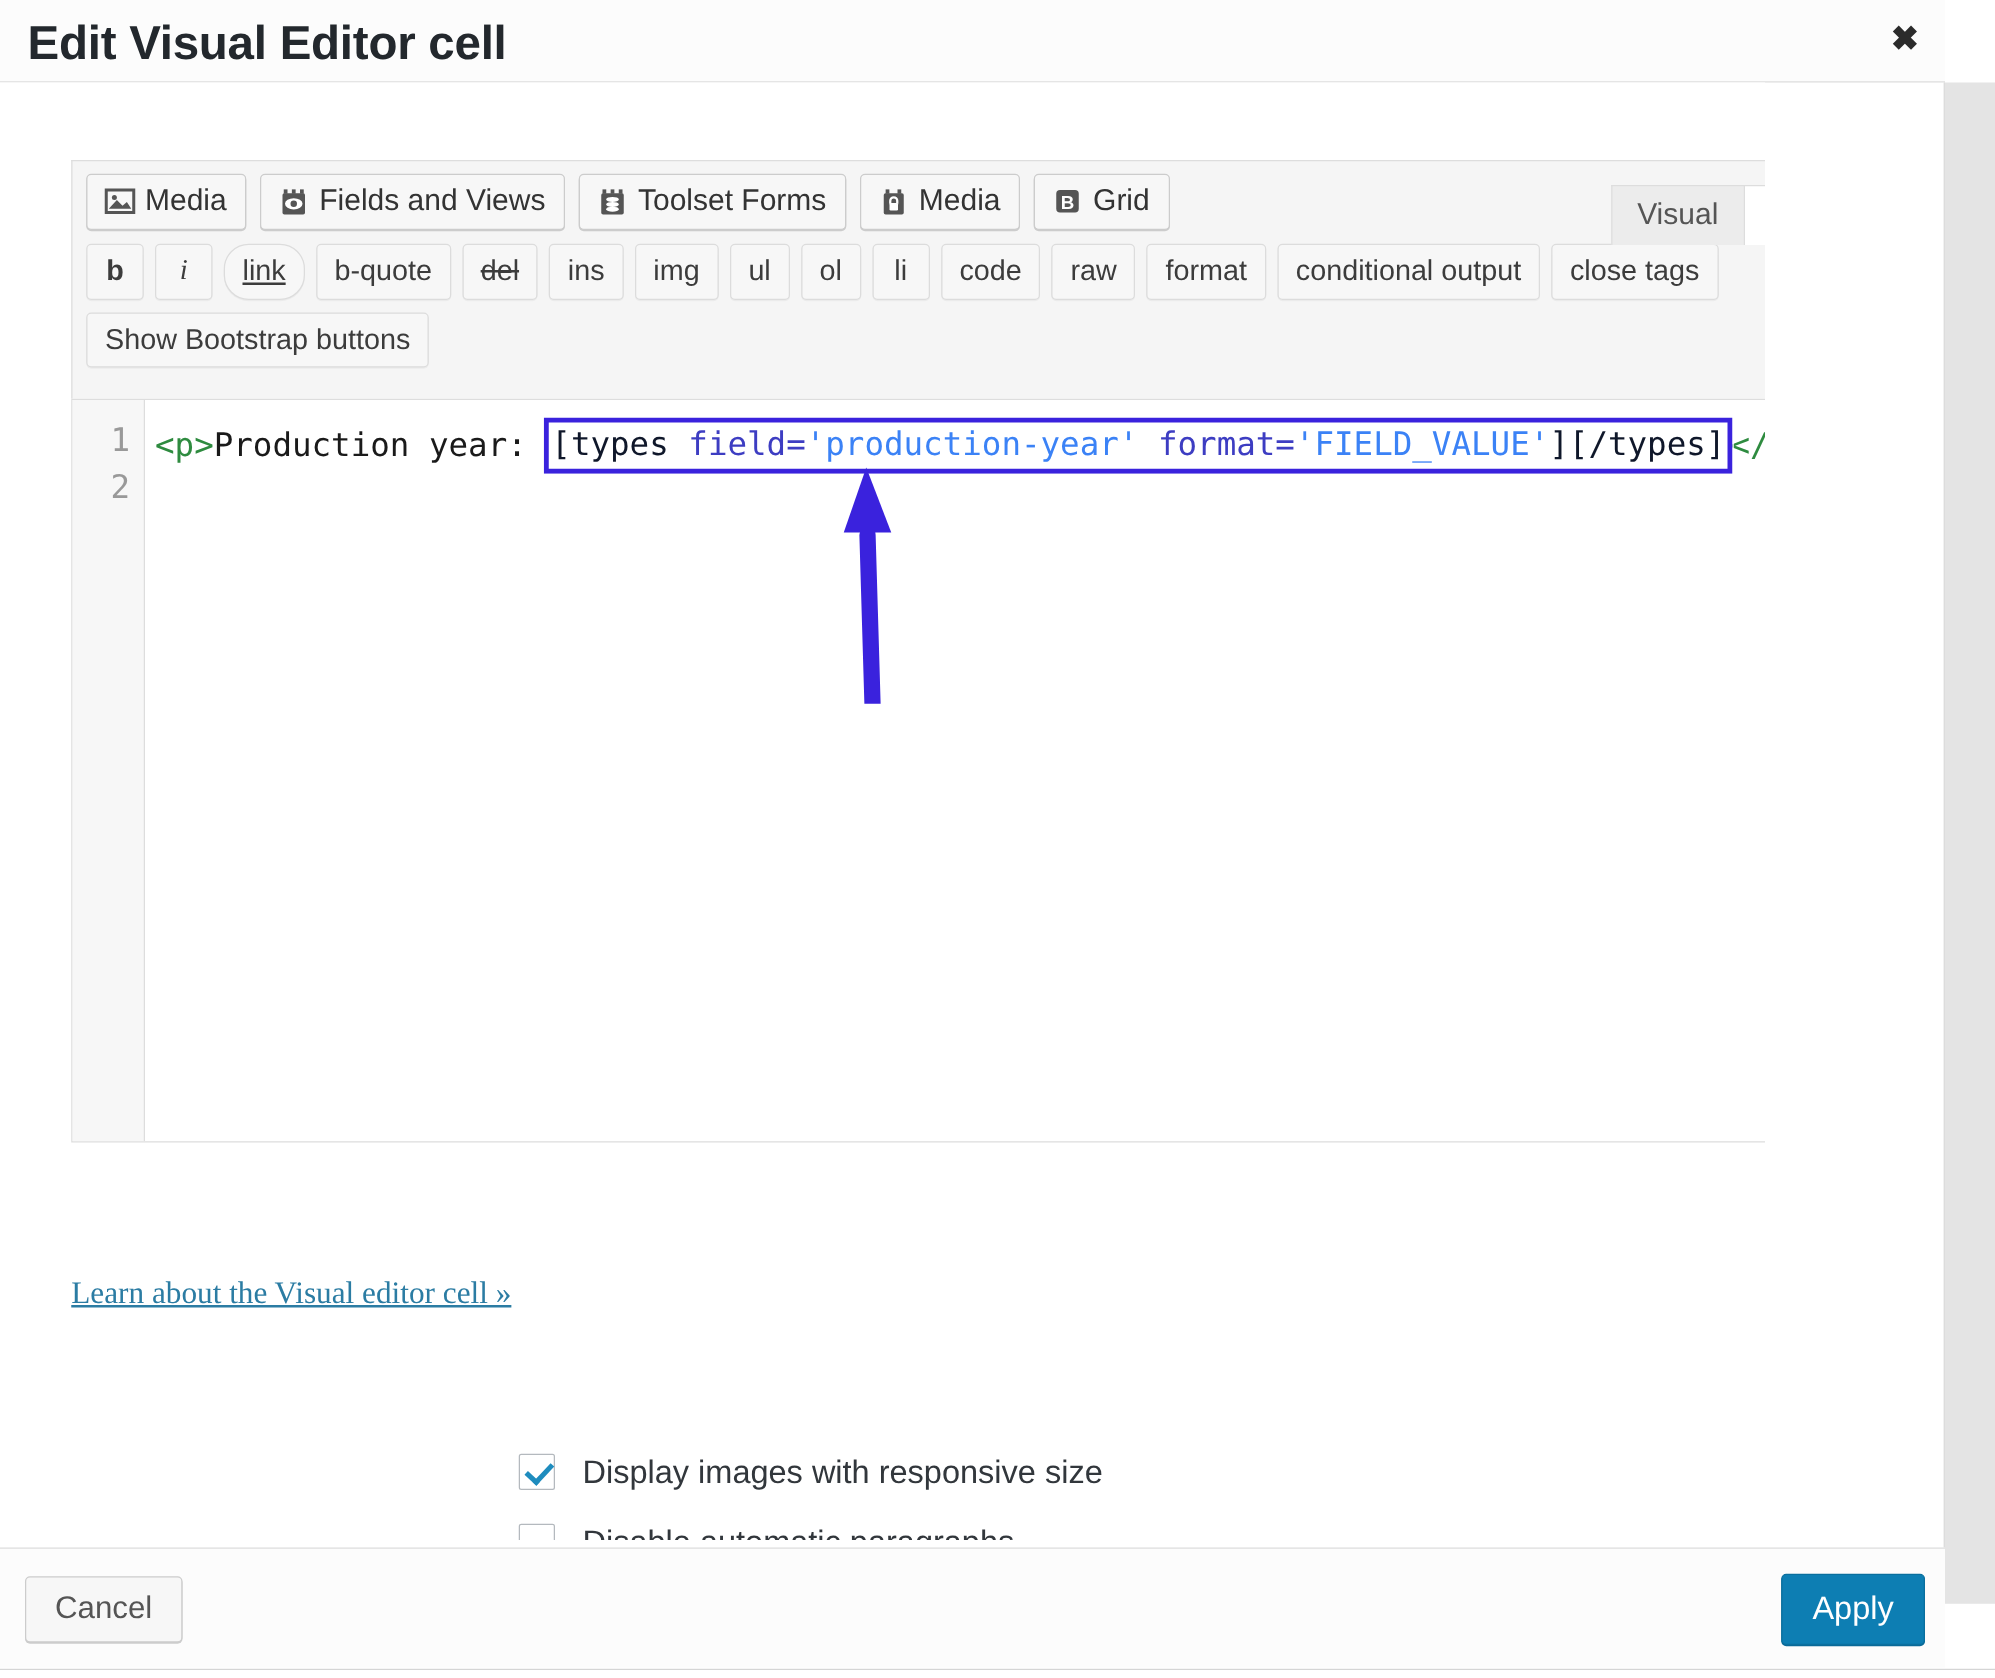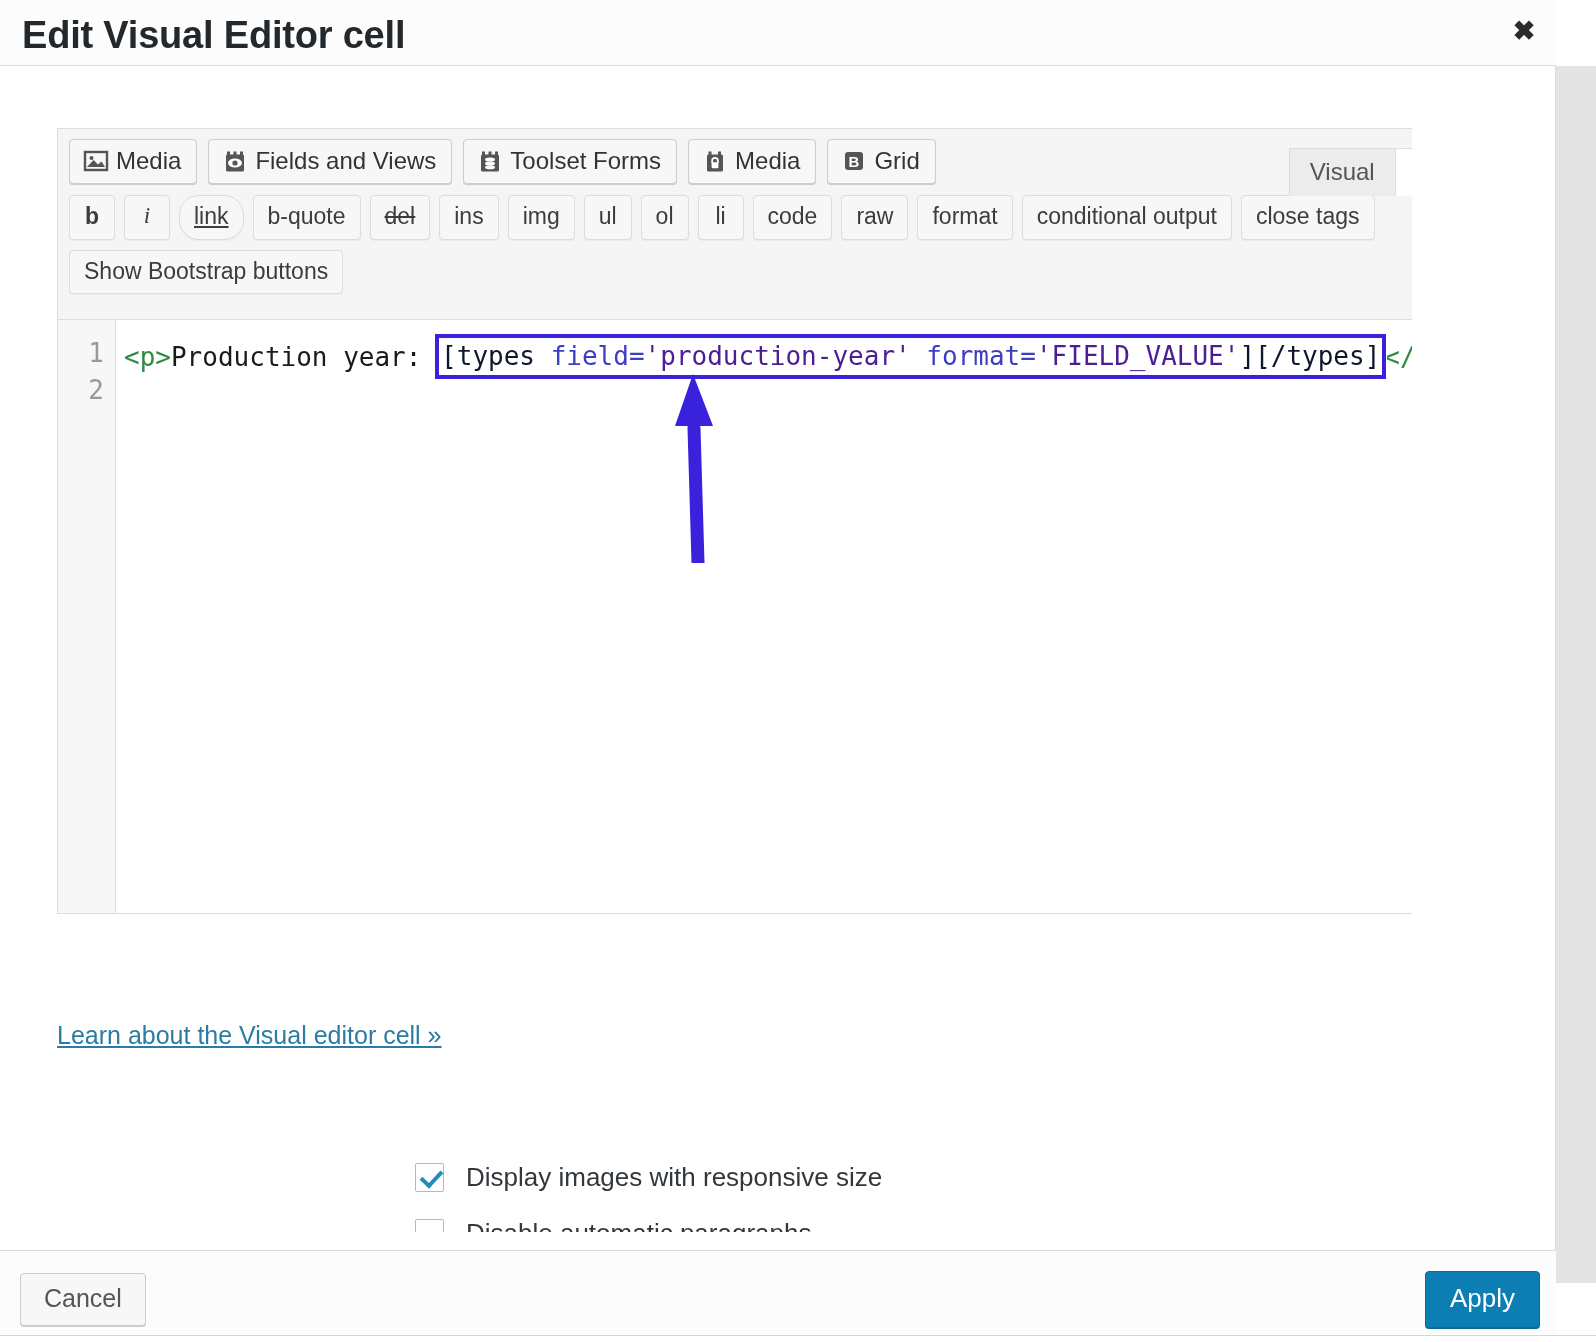--- a/index.html
+++ b/index.html
@@ -199,21 +199,21 @@
     font-family: "DejaVu Sans Mono", monospace;
     font-size: 26px;
     line-height: 37px;
     white-space: pre;
     overflow: hidden;
   }
   .tok-tag   { color: #2e8b3f; }
   .tok-text  { color: #1a1a1a; }
   .tok-sc    { color: #0f172a; }
   .tok-attr  { color: #3d3dc2; }
-  .tok-val   { color: #4c1d95; }
+  .tok-val   { color: #3b82f6; }
 
   .sc-highlight {
     display: inline-block;
     border: 4px solid #3a22dd;
     outline: 1px solid #ffffff;
     padding: 0 2px;
     margin: 0 -2px;
     position: relative;
     top: -1px;
   }
@@ -230,20 +230,21 @@
 
   
   .learn-link {
     position: absolute;
     left: 57px;
     top: 955px;
     font-size: 25px;
     color: #2b7ca3;
     text-decoration: underline;
     cursor: pointer;
+    font-family: Liberation Serif, serif;
   }
 
   
   .options {
     position: absolute;
     left: 415px;
     top: 1096px;
   }
   .opt-row {
     display: flex;
@@ -273,21 +274,21 @@
     font-size: 26px;
     color: #32373c;
     cursor: pointer;
   }
 
   
   .dialog-footer {
     position: absolute;
     bottom: 8px; left: 0;
     width: 1556px;
-    height: 84px;
+    height: 96px;
     background: #fcfcfc;
     border-top: 1px solid #dddddd;
   }
   .cancel-button {
     position: absolute;
     left: 20px; top: 22px;
     background: #f7f7f7;
     border: 1px solid #cccccc;
     border-radius: 4px;
     padding: 10px 23px 12px 23px;

